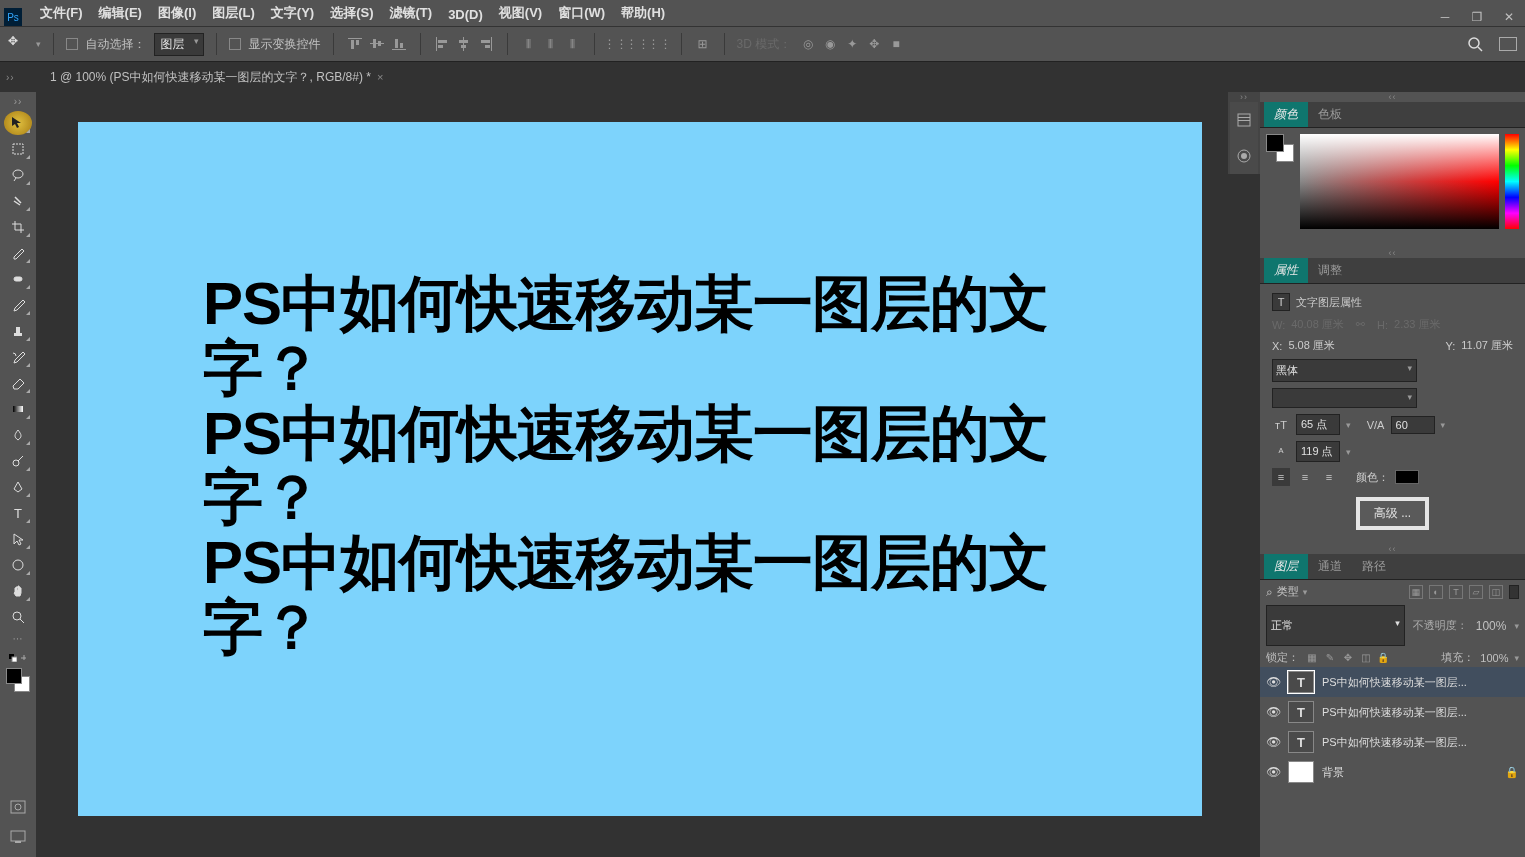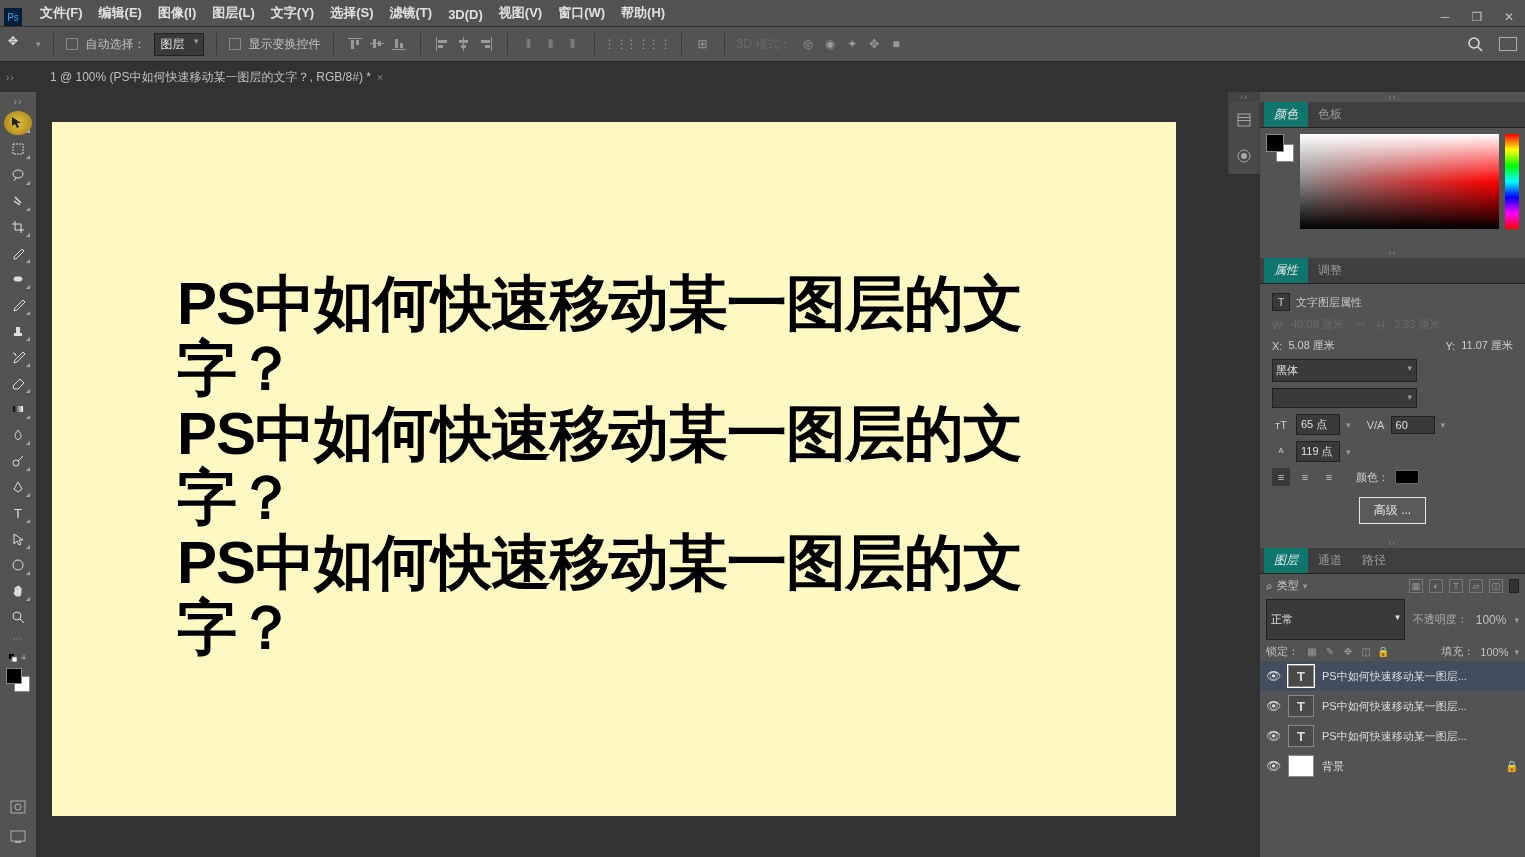--- a/index.html
+++ b/index.html
@@ -31,21 +31,21 @@
 .tb-dots { color: #999; font-size: 10px; margin: 2px 0; letter-spacing: 1px; }
 .tool { width: 28px; height: 24px; display: flex; align-items: center; justify-content: center; color: #ddd; font-size: 14px; position: relative; }
 .tool.active { background: radial-gradient(circle, #e0c040 0%, #b89020 70%); border-radius: 50%; }
 .tool.corner::after { content: ""; position: absolute; right: 2px; bottom: 2px; width: 0; height: 0; border-right: 4px solid #aaa; border-top: 4px solid transparent; }
 .color-swatch { width: 24px; height: 24px; position: relative; margin-top: 4px; }
 .cs-fg { position: absolute; width: 16px; height: 16px; background: #000; border: 1px solid #888; top: 0; left: 0; z-index: 2; }
 .cs-bg { position: absolute; width: 16px; height: 16px; background: #fff; border: 1px solid #888; bottom: 0; right: 0; }
 .tool-bottom { display:flex;flex-direction:column;align-items:center;gap:6px;margin-top:auto;margin-bottom:8px;}
 
 .canvas-area { flex: 1; background: #323232; position: relative; }
-.canvas { position: absolute; left: 16px; top: 30px; width: 1124px; height: 694px; background: #fef9c3; color: #000; padding: 150px 60px 0 125px; }
+.canvas { position: absolute; left: 42px; top: 30px; width: 1124px; height: 694px; background: #7dd3fc; color: #000; padding: 150px 60px 0 125px; }
 .canvas-text { font-size: 60px; font-weight: 900; line-height: 1.08; letter-spacing: -1px; }
 
 .right-panels { width: 265px; background: #535353; display: flex; flex-direction: column; }
 .collapsed-strip { position: absolute; right: 265px; top: 92px; width: 32px; background: #444; display: flex; flex-direction: column; align-items: center; gap: 0; }
 .strip-icon { width: 28px; height: 36px; display: flex; align-items: center; justify-content: center; color: #999; background:#4a4a4a;}
 .strip-dots { height: 10px; display:flex;align-items:center;justify-content:center;color:#888;font-size:9px;letter-spacing:1px;}
 
 .panel-dots { height: 10px; text-align:center;color:#888;font-size:9px;letter-spacing:1px; }
 .panel-tabs { display: flex; background: #3f3f3f; border-bottom: 1px solid #222; padding: 0 4px; }
 .ptab { padding: 4px 10px; color: #999; cursor: pointer; font-size: 12px; }
@@ -59,21 +59,21 @@
 .spectrum { flex: 1; height: 95px; background: linear-gradient(to bottom, rgba(255,255,255,1), rgba(255,255,255,0) 50%, rgba(0,0,0,1)), linear-gradient(to right, #888, #ff0000); }
 .hue { width: 14px; height: 95px; background: linear-gradient(to bottom, #ff0000, #ffff00, #00ff00, #00ffff, #0000ff, #ff00ff, #ff0000); }
 
 .props-row { display: flex; align-items: center; gap: 6px; padding: 3px 6px; font-size: 11px; color: #ccc; }
 .props-row.dim { color: #6a6a6a; }
 .props-input { background: #3a3a3a; border: 1px solid #222; padding: 2px 4px; color: #e0e0e0; width: 60px; font-size: 11px; }
 .props-select { background: #3a3a3a; border: 1px solid #222; padding: 3px; color: #e0e0e0; width: 145px; font-size: 11px; position:relative;}
 .props-select::after { content:"▾";position:absolute;right:4px;font-size:9px;color:#999;}
 .props-icon { width: 18px; height: 18px; color: #ccc; font-size: 11px; display:flex;align-items:center;justify-content:center;}
 .small-input { width: 44px; }
-.adv-btn { background: #5a5a5a; border: 1px solid #e5e5e5; padding: 4px 14px; color: #e0e0e0; font-size: 12px; margin: 8px auto; display: block; }
+.adv-btn { background: #5a5a5a; border: 4px solid #e5e5e5; padding: 4px 14px; color: #e0e0e0; font-size: 12px; margin: 8px auto; display: block; }
 .color-chip { width: 24px; height: 14px; background: #000; border: 1px solid #666; }
 
 .layers-top { display: flex; align-items: center; padding: 4px 6px; gap: 4px; }
 .layers-filter { background: none; border: none; color: #ccc; font-size: 11px; }
 .filter-icons { display: flex; gap: 6px; margin-left: auto; }
 .fi { width: 14px; height: 14px; color: #999; border:1px solid #777; font-size:9px; display:flex;align-items:center;justify-content:center;}
 .fi-switch { width: 10px; height: 14px; background: #333; border:1px solid #222;}
 .layers-blend { display: flex; padding: 2px 6px; gap: 8px; align-items: center; }
 .blend-select { background: #3a3a3a; border: 1px solid #222; padding: 12px 4px; color: #e0e0e0; flex: 1; font-size: 11px; position:relative;font-family:Liberation Serif, serif;}
 .blend-select::after{content:"▾";position:absolute;right:4px;font-size:9px;}

